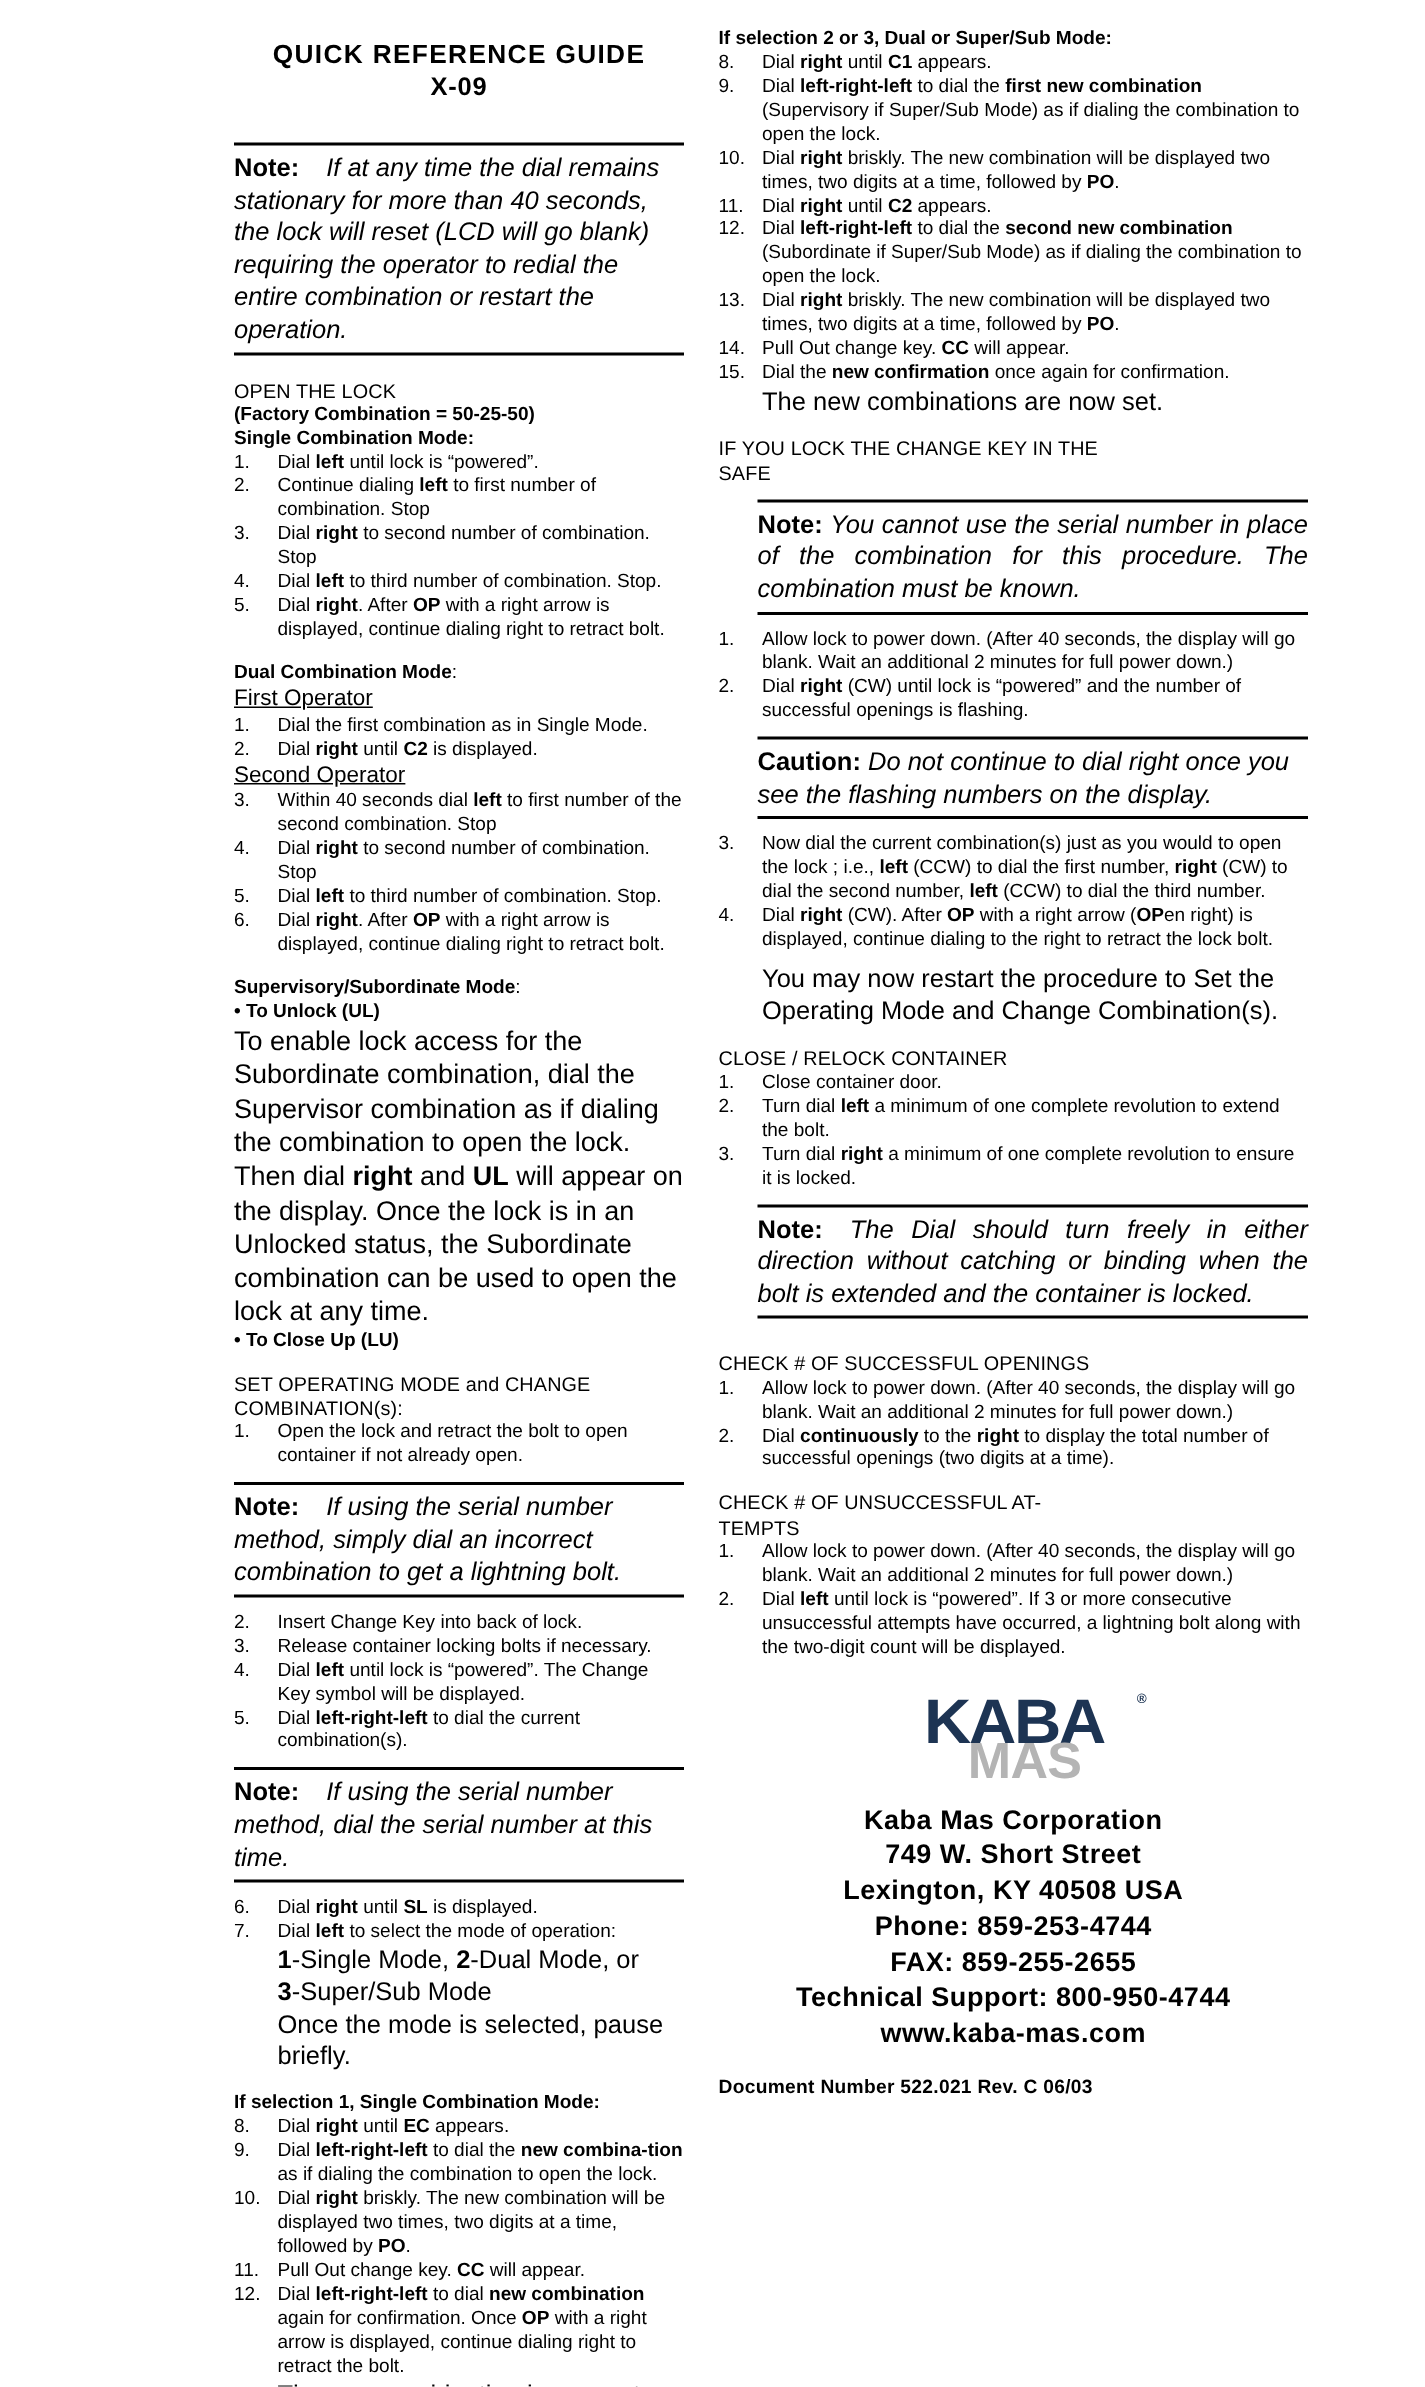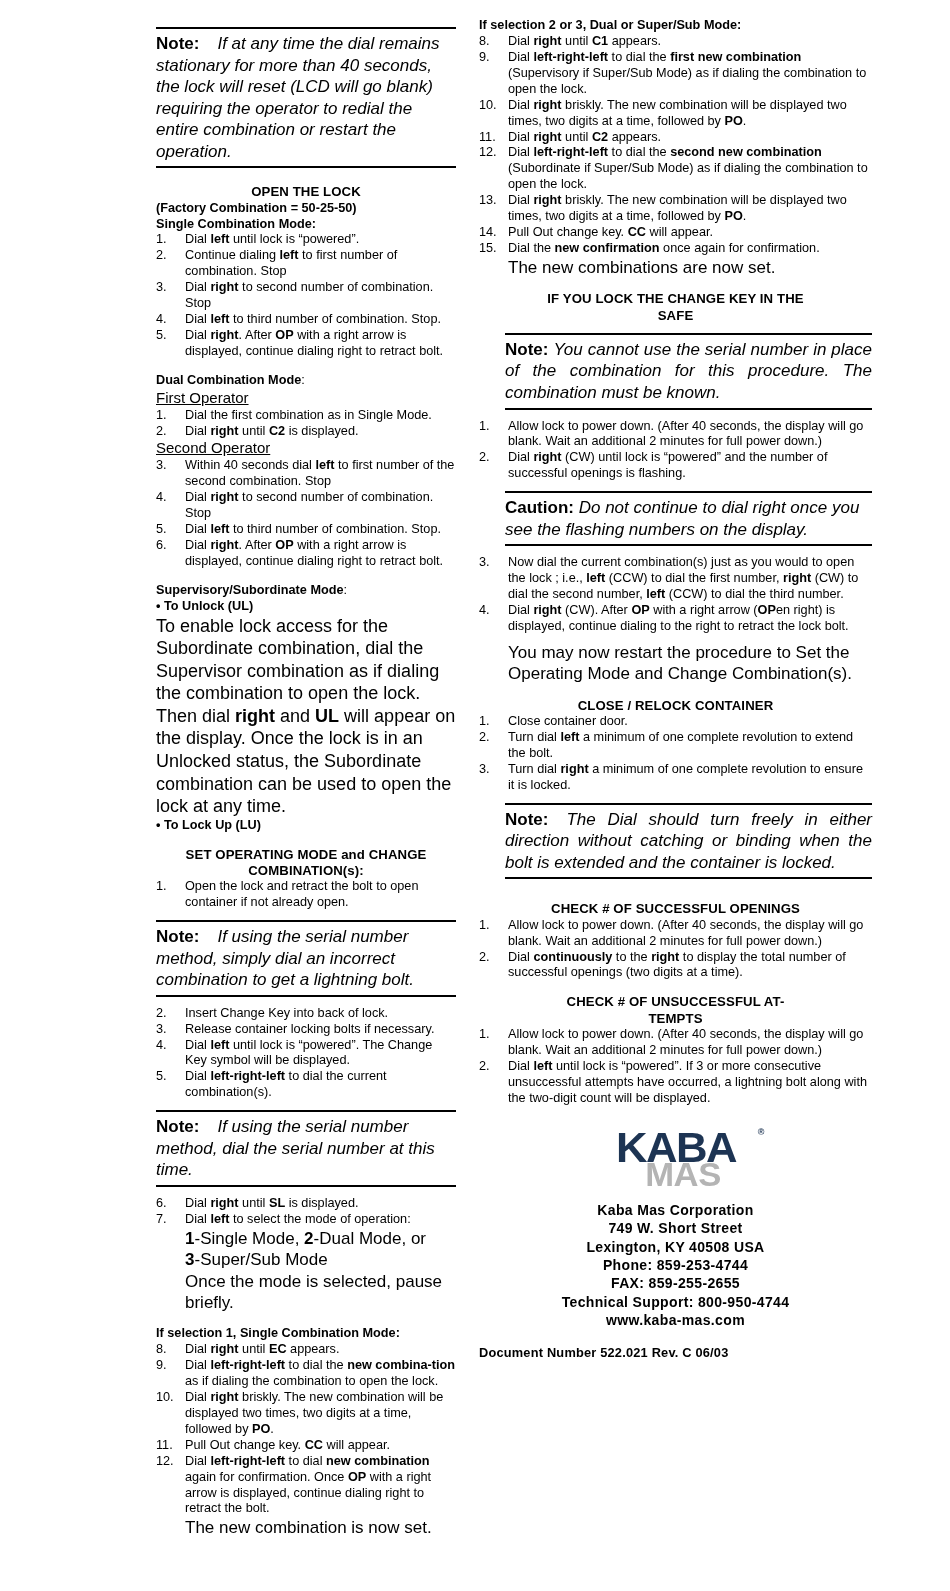--- a/index.html
+++ b/index.html
@@ -74,26 +74,25 @@
   }
   .notebox.justify { text-align: justify; }
   .notebox b {
     font-style: normal;
     font-weight: bold;
   }
   .notebox .gap { display: inline-block; width: 18px; }
   
   h2.section {
     font-size: 13.2px;
-    font-weight: bold;
+    font-weight: normal;
     margin: 0;
     padding: 0;
     line-height: 1.23;
     letter-spacing: 0.1px;
-    text-align: center;
   }
   .sub-bold {
     font-size: 12.7px;
     font-weight: bold;
     line-height: 1.25;
   }
   .sub-bold .norm { font-weight: normal; }
   .sub-underline {
     font-size: 15px;
     font-weight: normal;
@@ -171,21 +170,21 @@
     left: 14px;
     width: 150px;
     font-size: 34px;
     font-weight: bold;
     letter-spacing: -0.5px;
     color: #b4b4b4;
     line-height: 1;
     transform: scaleX(1.02);
   }
   .addr {
-    font-size: 14px;
+    font-size: 18px;
     font-weight: bold;
     line-height: 1.32;
     letter-spacing: 0.35px;
   }
   .docnum {
     font-size: 12.8px;
     font-weight: bold;
     margin-top: 15px;
     text-align: left;
     letter-spacing: 0.2px;
@@ -193,20 +192,24 @@
 </style>
 </head>
 <body>
 
 <div class="page">
 
   <div class="columns">
 
     <div class="col col-left">
 
+      <div class="title-block">
+        <div class="title-line1">QUICK REFERENCE GUIDE</div>
+        <div class="title-line2">X-09</div>
+      </div>
 
       <div class="notebox">
         <b>Note:</b><span class="gap"></span><span>If at any time the dial remains stationary for more than 40 seconds, the lock will reset (LCD will go blank) requiring the operator to redial the entire combination or restart the operation.</span>
       </div>
 
       <div class="halfline"></div>
 
       <h2 class="section">OPEN THE LOCK</h2>
       <div class="sub-bold">(Factory Combination = 50-25-50)</div>
       <div class="sub-bold">Single Combination Mode:</div>
@@ -265,21 +268,21 @@
             <span class="num">6.</span>
             <span class="txt">Dial <b>right</b>. After <b>OP</b> with a right arrow is displayed, continue dialing right to retract bolt.</span>
           </li>
         </ol>
 
       <div class="blankline"></div>
 
       <div class="sub-bold"><span>Supervisory/Subordinate Mode</span><span class="norm">:</span></div>
       <div class="sub-bold">• To Unlock  (UL)</div>
       <div class="para">To enable lock access for the Subordinate combination, dial the Supervisor combination as if dialing the combination to open the lock. Then dial <b>right</b> and <b>UL</b> will appear on the display. Once the lock is in an Unlocked status, the Subordinate combination can be used to open the lock at any time.</div>
-      <div class="sub-bold">• To Lock Up  (LU)</div>
+      <div class="sub-bold">• To Close Up  (LU)</div>
 
       <div class="blankline"></div>
 
       <h2 class="section">SET OPERATING MODE and CHANGE</h2>
       <h2 class="section">COMBINATION(s):</h2>
       <ol class="steps">
           <li class="step">
             <span class="num">1.</span>
             <span class="txt">Open the lock and retract the bolt to open container if not already open.</span>
           </li>

